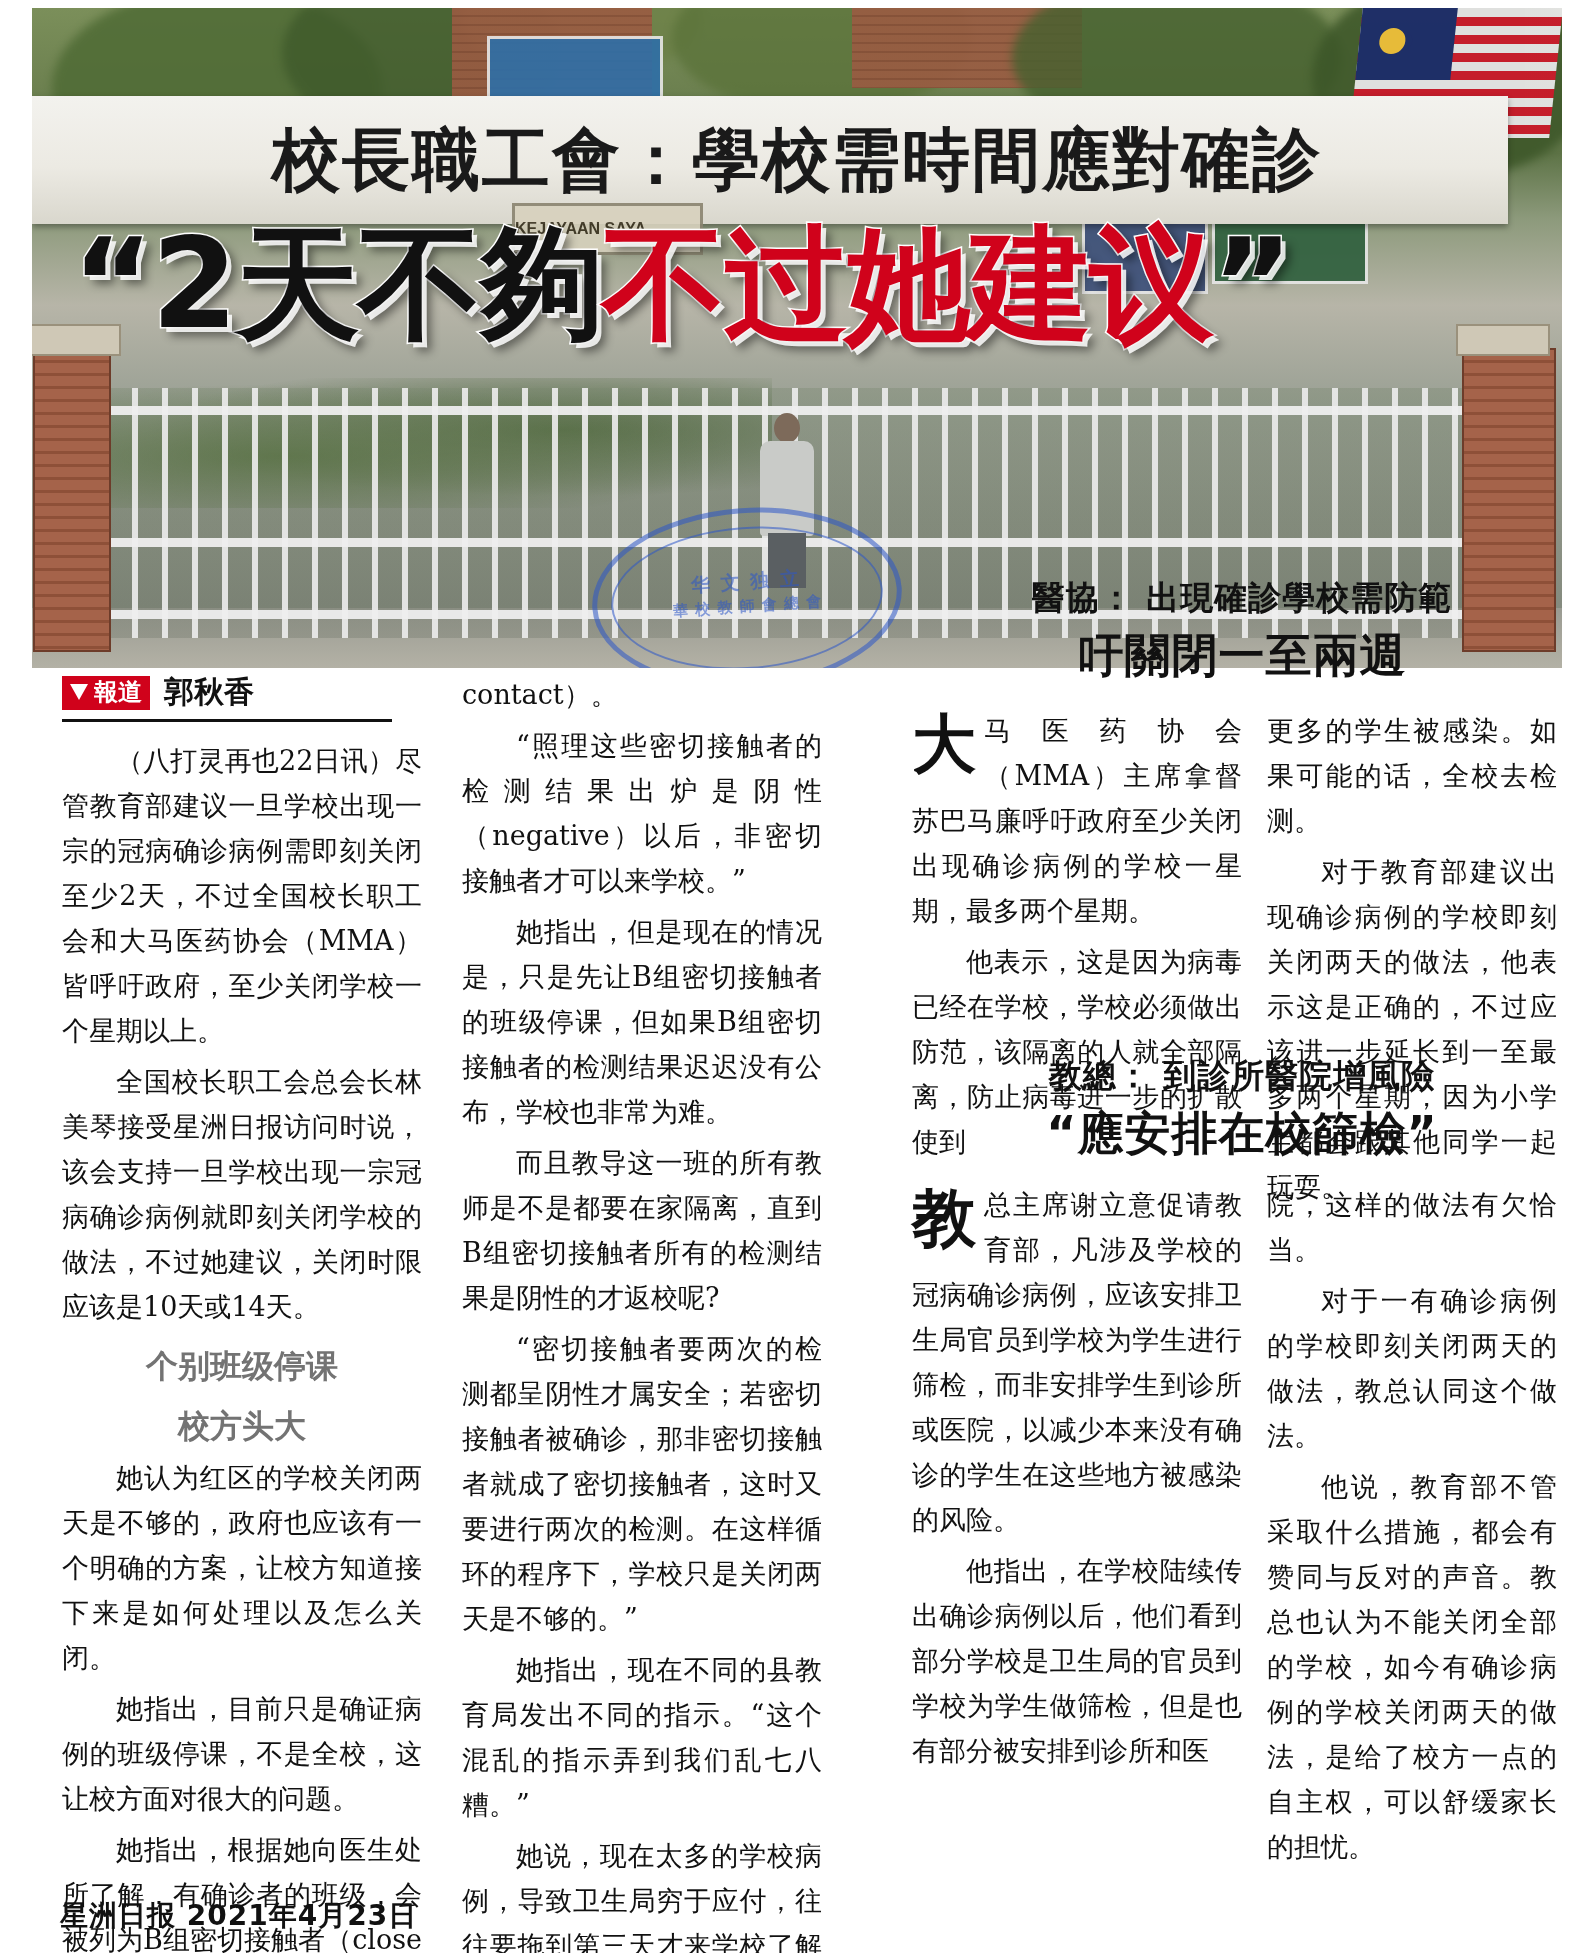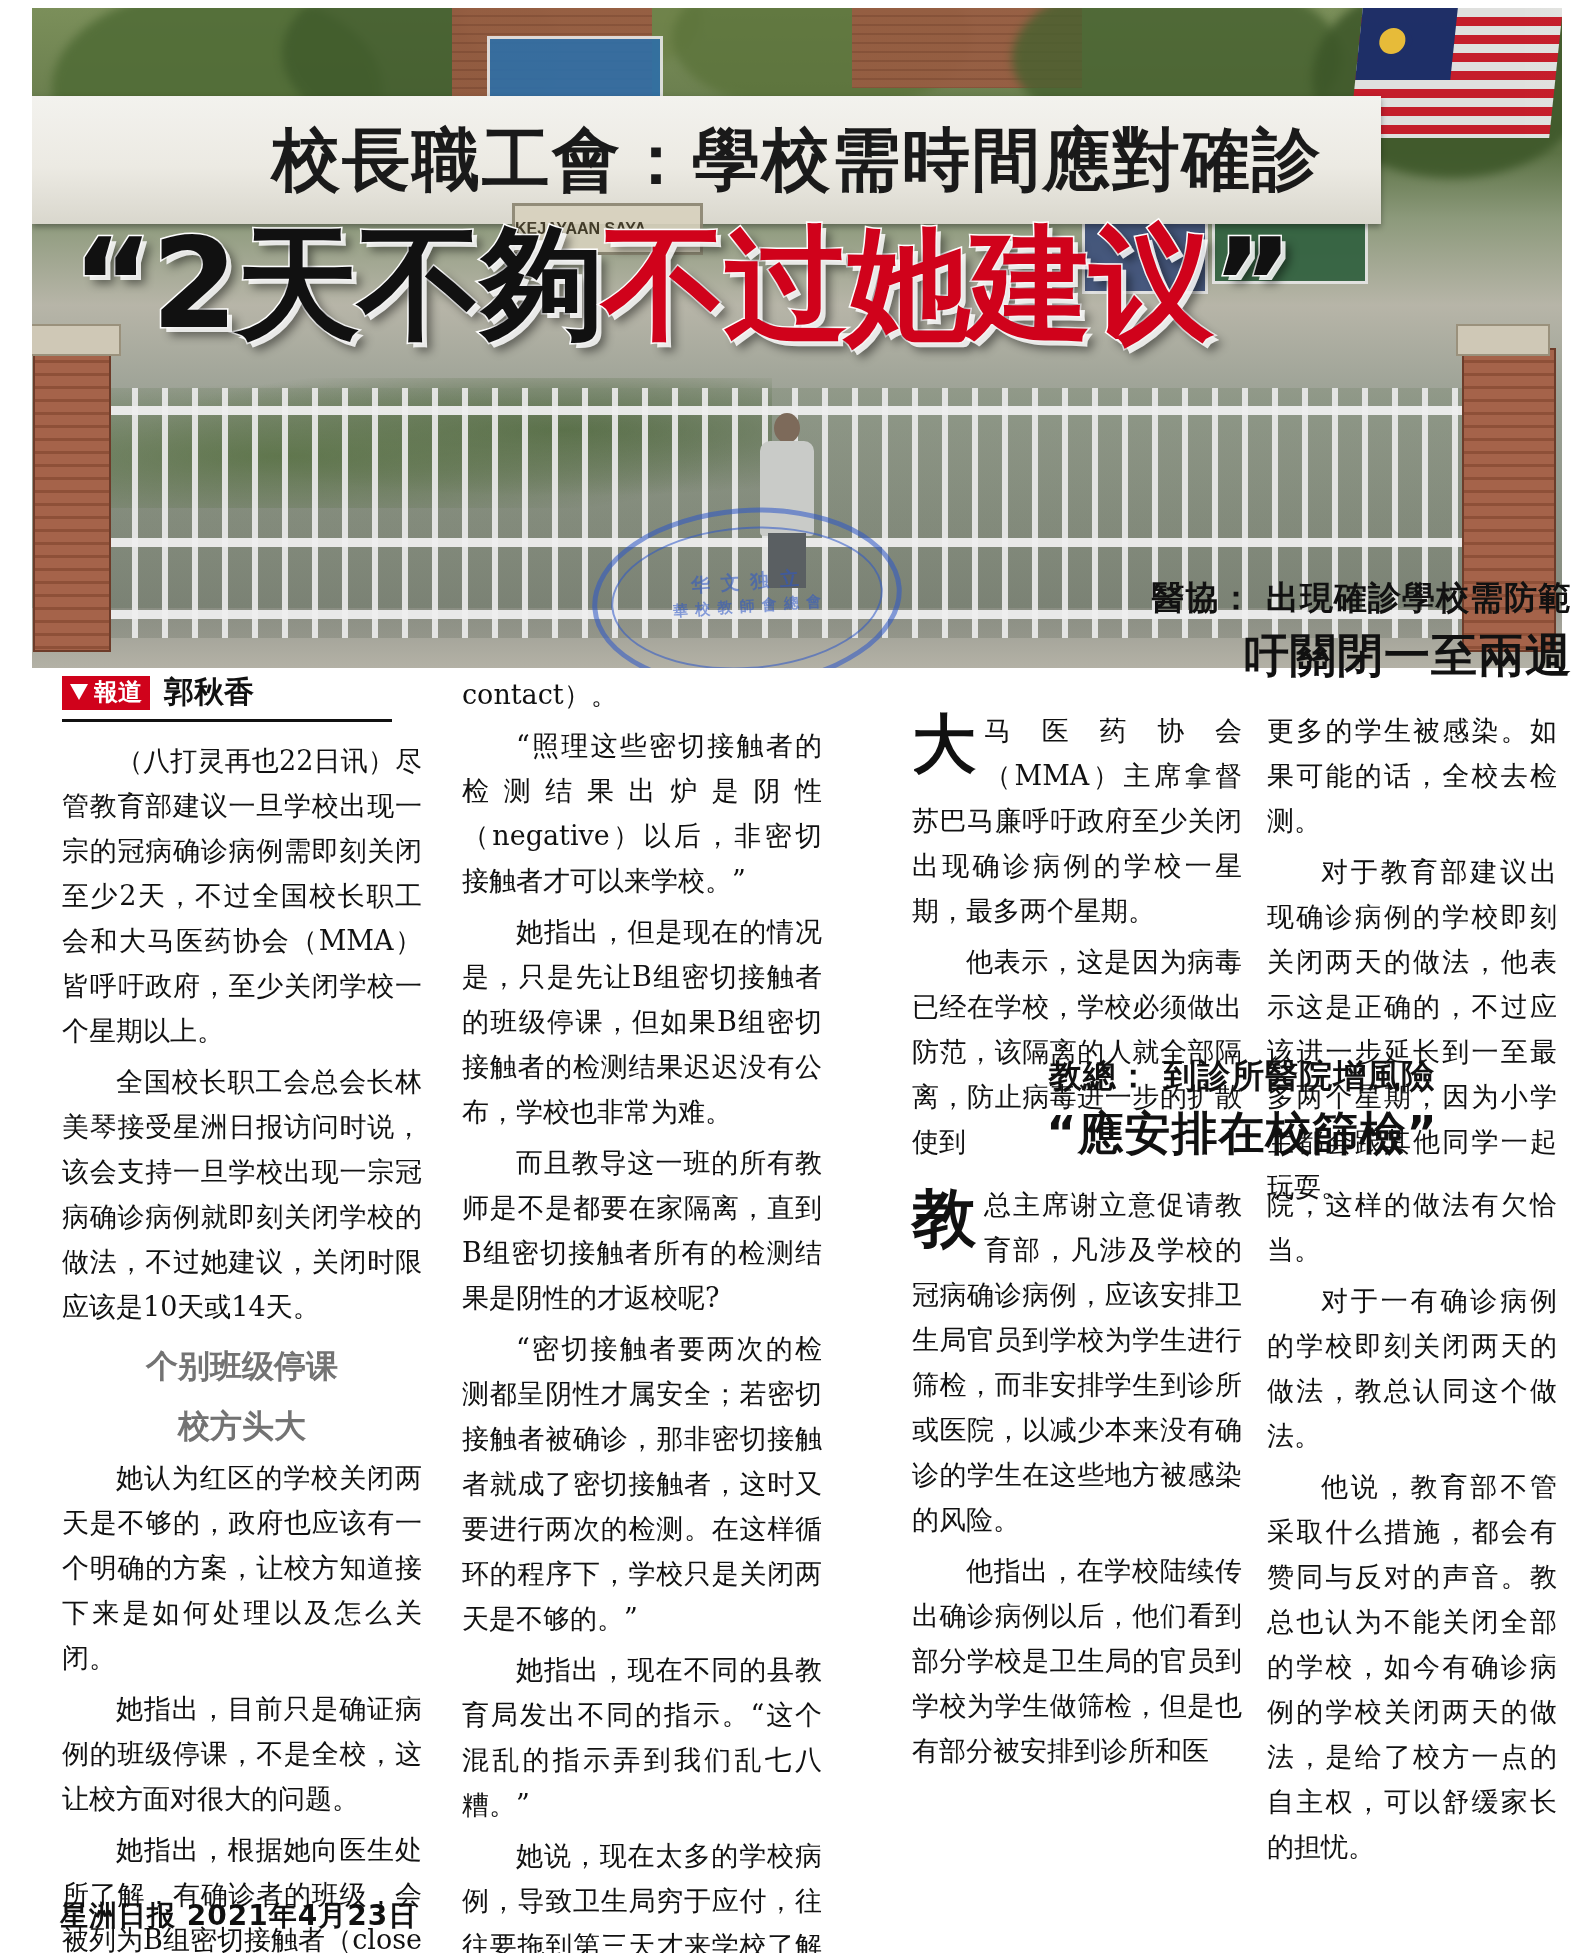--- a/index.html
+++ b/index.html
@@ -52,21 +52,21 @@
     background: repeating-linear-gradient(to bottom, #9a5b42 0 7px, #8a4e38 7px 9px);
     opacity: .9;
   }
   .b1 { left: 420px; top: 0px; width: 200px; height: 95px; }
   .b2 { left: 820px; top: 0px; width: 230px; height: 80px; }
 
   
   .banner {
     position: absolute;
     left: 0px; top: 88px;
-    width: 1349px; height: 128px;
+    width: 1476px; height: 128px;
     background: linear-gradient(to bottom, #f3f2ee 0%, #eceae3 55%, #d9d7cd 100%);
     box-shadow: 0 3px 6px rgba(0,0,0,.35);
   }
   .banner-text {
     position: absolute;
     left: 0; top: 0;
     width: 1530px;
     text-align: center;
     line-height: 128px;
     font-family: "DejaVu Sans", "Liberation Sans", sans-serif;
@@ -298,21 +298,21 @@
     color: #111;
     letter-spacing: 1px;
     margin-top: 4px;
     white-space: nowrap;
   }
   .right-head-1 {
     position: absolute;
     left: 880px;
     top: -96px;
     width: 660px;
-    text-align: right;
+    text-align: center;
   }
   .right-head-2 {
     position: absolute;
     left: 880px;
     top: 382px;
     width: 660px;
     text-align: center;
   }
 
   .dropcap-para {

